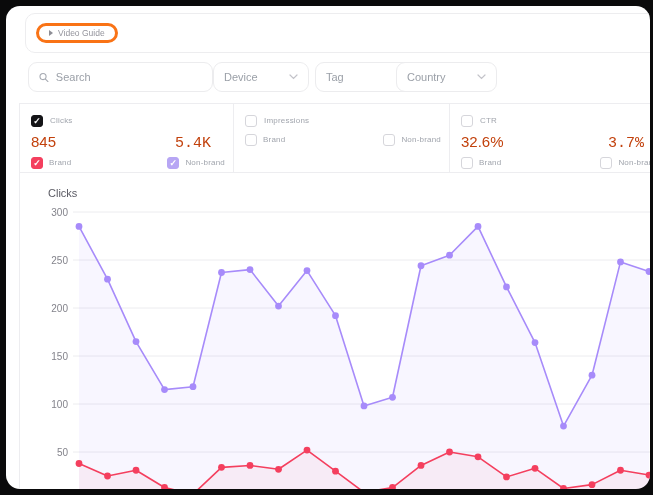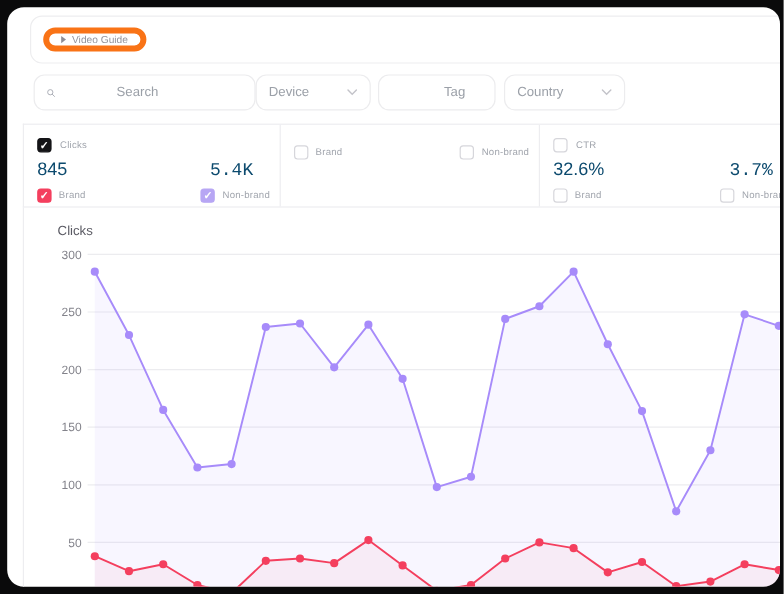--- a/index.html
+++ b/index.html
@@ -12,48 +12,47 @@
   }
 
   
   .vg-bar {
     position:absolute; left:19px; top:7px; width:660px; height:40px;
     border:1px solid #ededef; border-radius:10px;
   }
   .vg-btn {
     position:absolute; left:10px; top:9px; height:20px; padding:0 10px;
     display:flex; align-items:center; gap:5px;
-    background:#fff; border:5px solid #f97316; border-radius:10px;
+    background:#fff; border:3px solid #f97316; border-radius:10px;
     font-size:8.5px; color:#94949c; cursor:pointer;
     font-family:"Liberation Sans", sans-serif;
   }
   .play-tri {
     width:0; height:0; border-left:4px solid #8e8e96;
     border-top:3px solid transparent; border-bottom:3px solid transparent;
   }
 
   
   .filters { position:absolute; left:0; top:56px; width:100%; height:30px; }
   .fbox {
     position:absolute; top:0; height:30px;
     border:1px solid #ececee; border-radius:9px; background:#fff;
     display:flex; align-items:center; padding:0 10px; gap:7px;
     font-size:11px; color:#9ba0a8;
   }
   .fbox input {
     border:none; outline:none; width:100%; font-size:11px;
     color:#6b7078; background:transparent;
     font-family:"Liberation Sans", sans-serif;
-    margin-left:44px;
   }
   .fbox input::placeholder { color:#9ba0a8; opacity:1; }
   .f-search { left:22px; width:185px; }
   .f-device { left:207px; width:96px; justify-content:space-between; cursor:pointer; }
   .f-tag { left:309px; width:98px; }
-  .f-country { left:414px; width:101px; justify-content:space-between; cursor:pointer;text-align:right; }
+  .f-country { left:390px; width:101px; justify-content:space-between; cursor:pointer;text-align:right; }
 
   
   .metrics {
     position:absolute; left:13px; top:97px; width:651px; height:70px;
     border-top:1px solid #ededf0; border-bottom:1px solid #ededf0;
     border-left:1px solid #ededf0;
     display:flex;
   }
   .mcard { position:relative; padding:10px 8px 0 11px; border-right:1px solid #ededf0; }
   .mcard.m1 { width:214px; }
@@ -63,21 +62,21 @@
   .mrow2 { display:flex; justify-content:space-between; align-items:baseline; margin-top:6px; height:17px; }
   .mrow3 { display:flex; justify-content:space-between; align-items:center; margin-top:6px; height:13px; }
   .cbgroup { display:flex; align-items:center; gap:6px; }
   .cb {
     width:12px; height:12px; border-radius:3px; border:1px solid #d6d6db;
     background:#fff; display:flex; align-items:center; justify-content:center;
     cursor:pointer; flex:0 0 auto;
   }
   .cb .tick { color:#fff; font-size:9px; line-height:10px; font-weight:bold; }
   .mlabel { font-size:8px; color:#a1a5ad; letter-spacing:.2px; }
-  .mval { font-size:15px; color:#0c4a6e; }
+  .mval { font-size:15px; color:#c2410c; }
   .mval.right { margin-right:14px;font-family:Liberation Mono, monospace; }
 
   
   .chart-panel {
     position:absolute; left:13px; top:167px; width:631px; height:316px;
     border-left:1px solid #ededf0;
   }
   .chart-title { position:absolute; left:28px; top:14px; font-size:11px; color:#5a5a63; }
   .chart-svg { position:absolute; left:0; top:0; width:631px; height:316px; }
 </style>
@@ -141,20 +140,24 @@
         <span class="cbgroup">
           <span class="cb" style="background: rgb(183, 166, 244); border-color: rgb(183, 166, 244);">
               <span class="tick">✓</span>
             </span>
           <span class="mlabel">Non-brand</span>
         </span>
       </div>
     </div>
 
     <div class="mcard m2">
+      <div class="mrow1">
+        <span class="cb"></span>
+        <span class="mlabel">Impressions</span>
+      </div>
       <div class="mrow3">
         <span class="cbgroup">
           <span class="cb"></span>
           <span class="mlabel">Brand</span>
         </span>
         <span class="cbgroup">
           <span class="cb"></span>
           <span class="mlabel">Non-brand</span>
         </span>
       </div>

